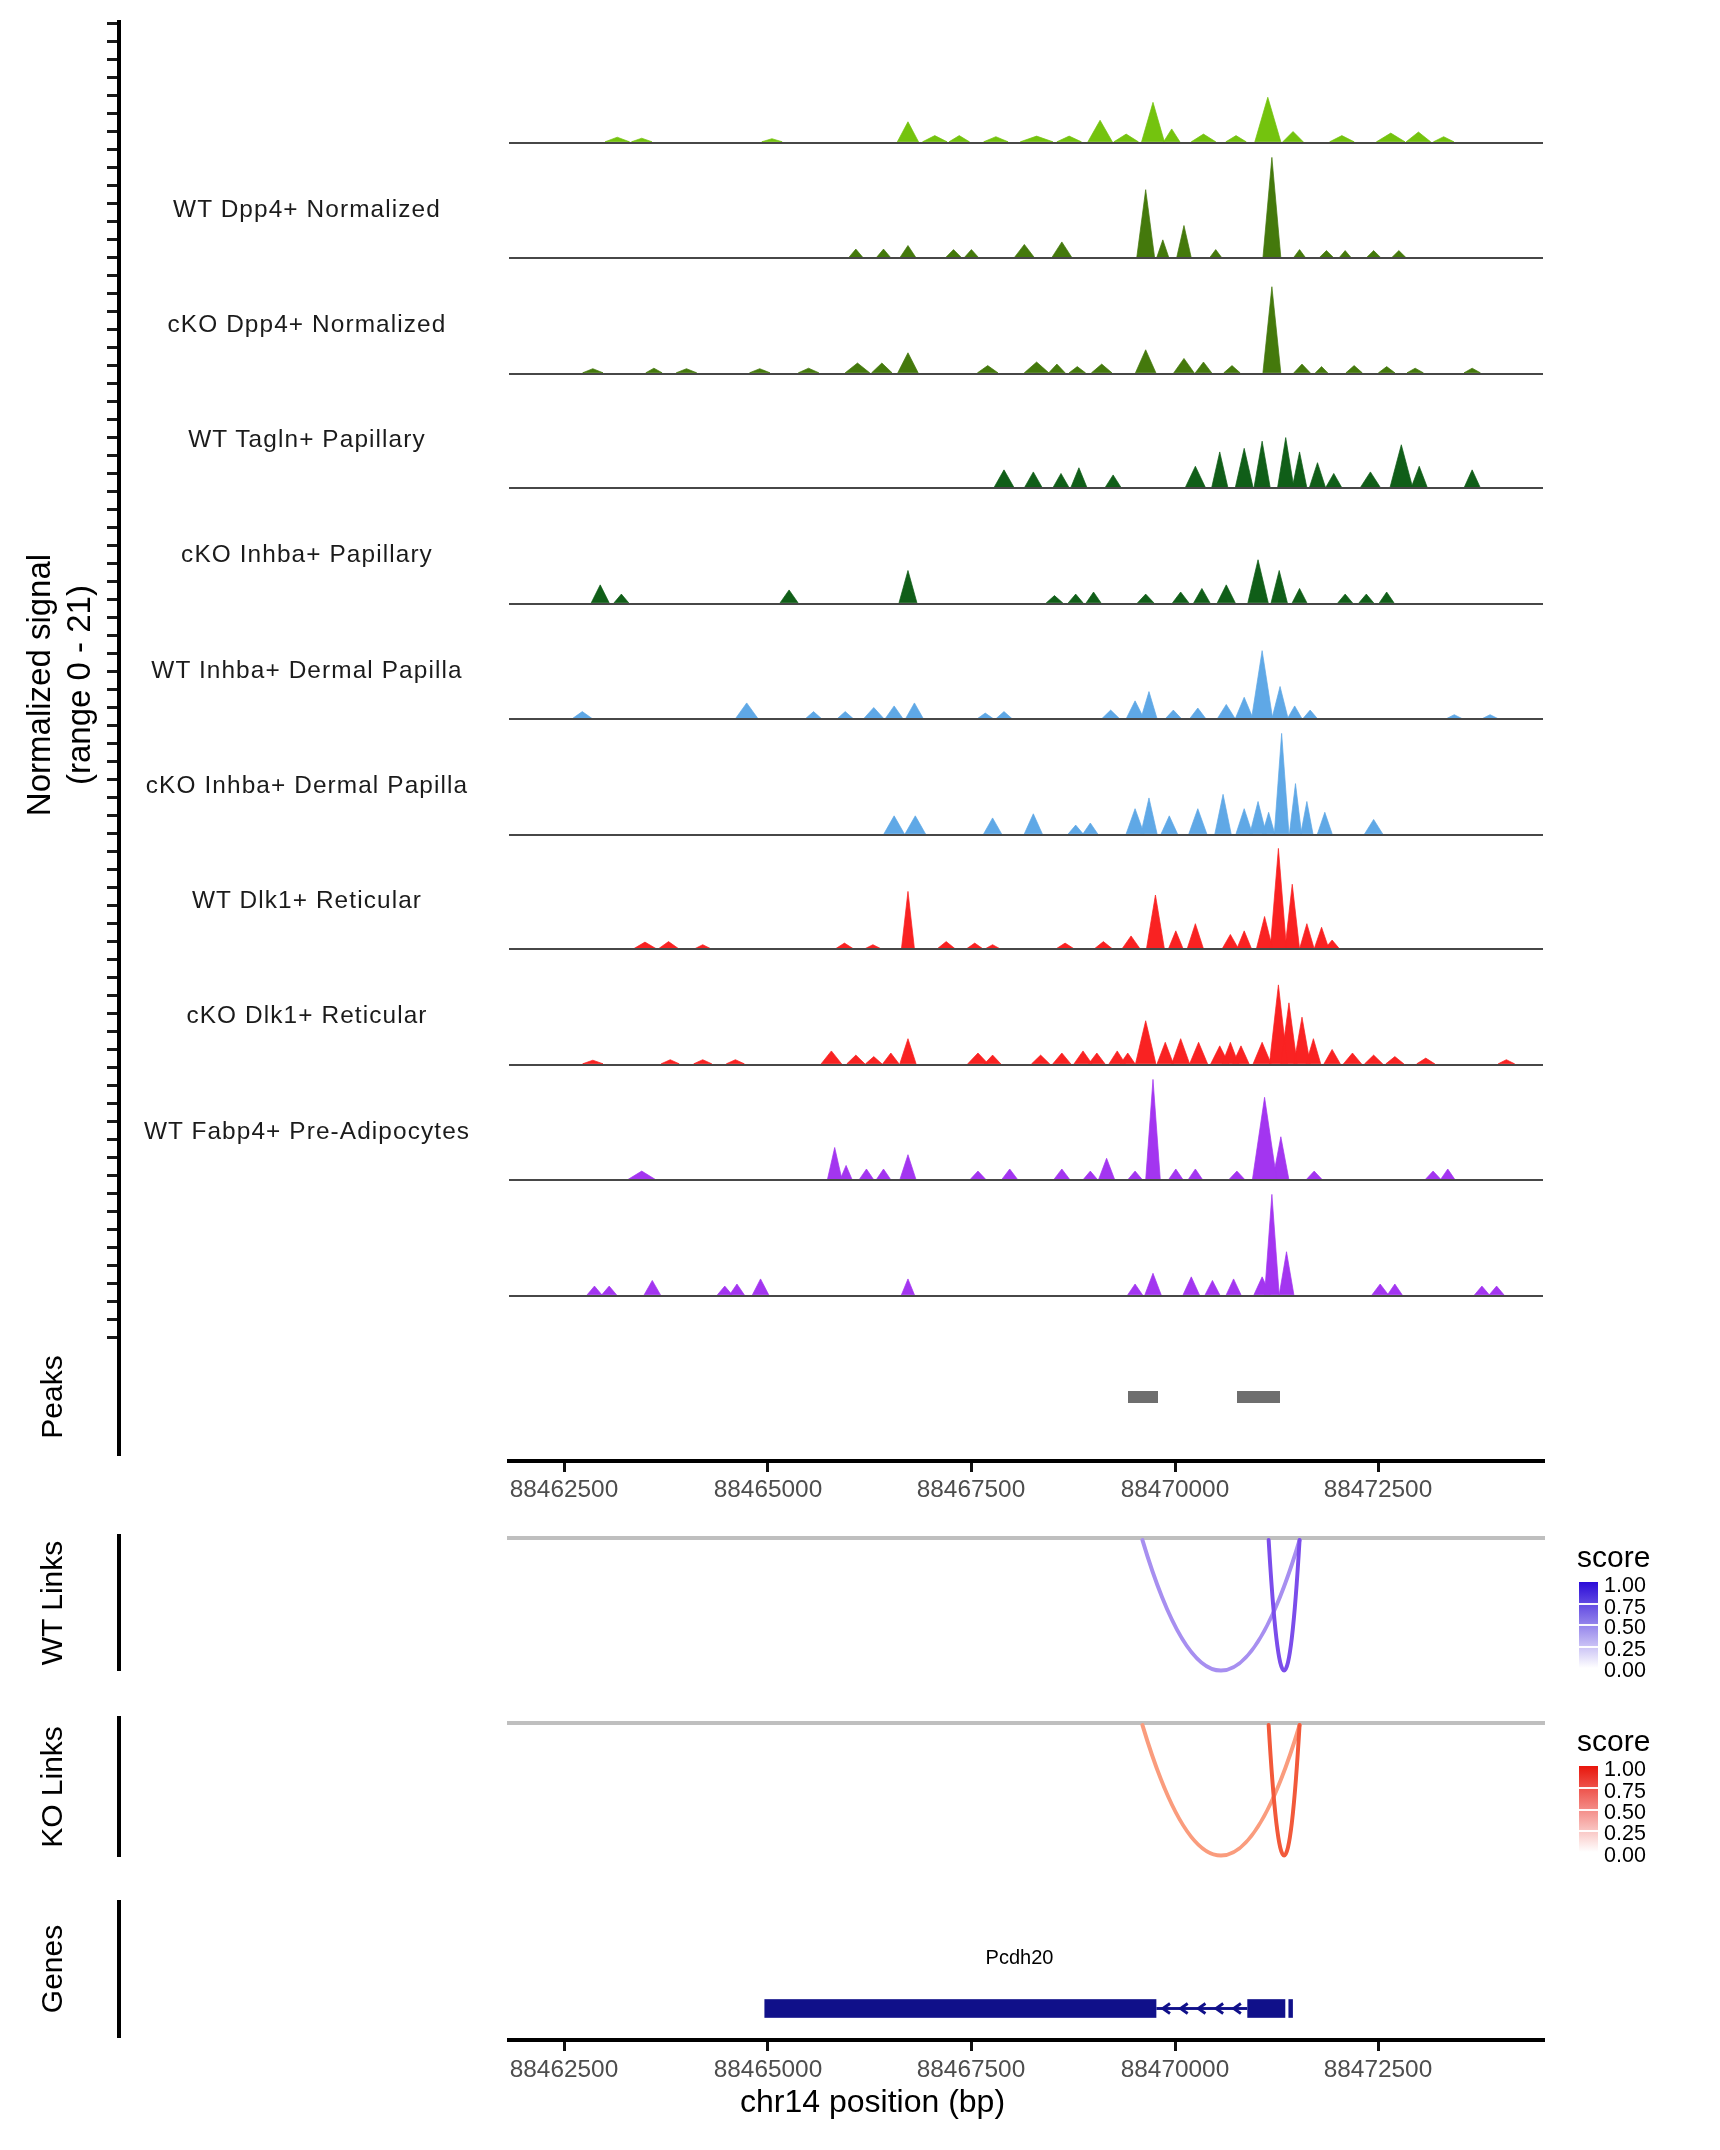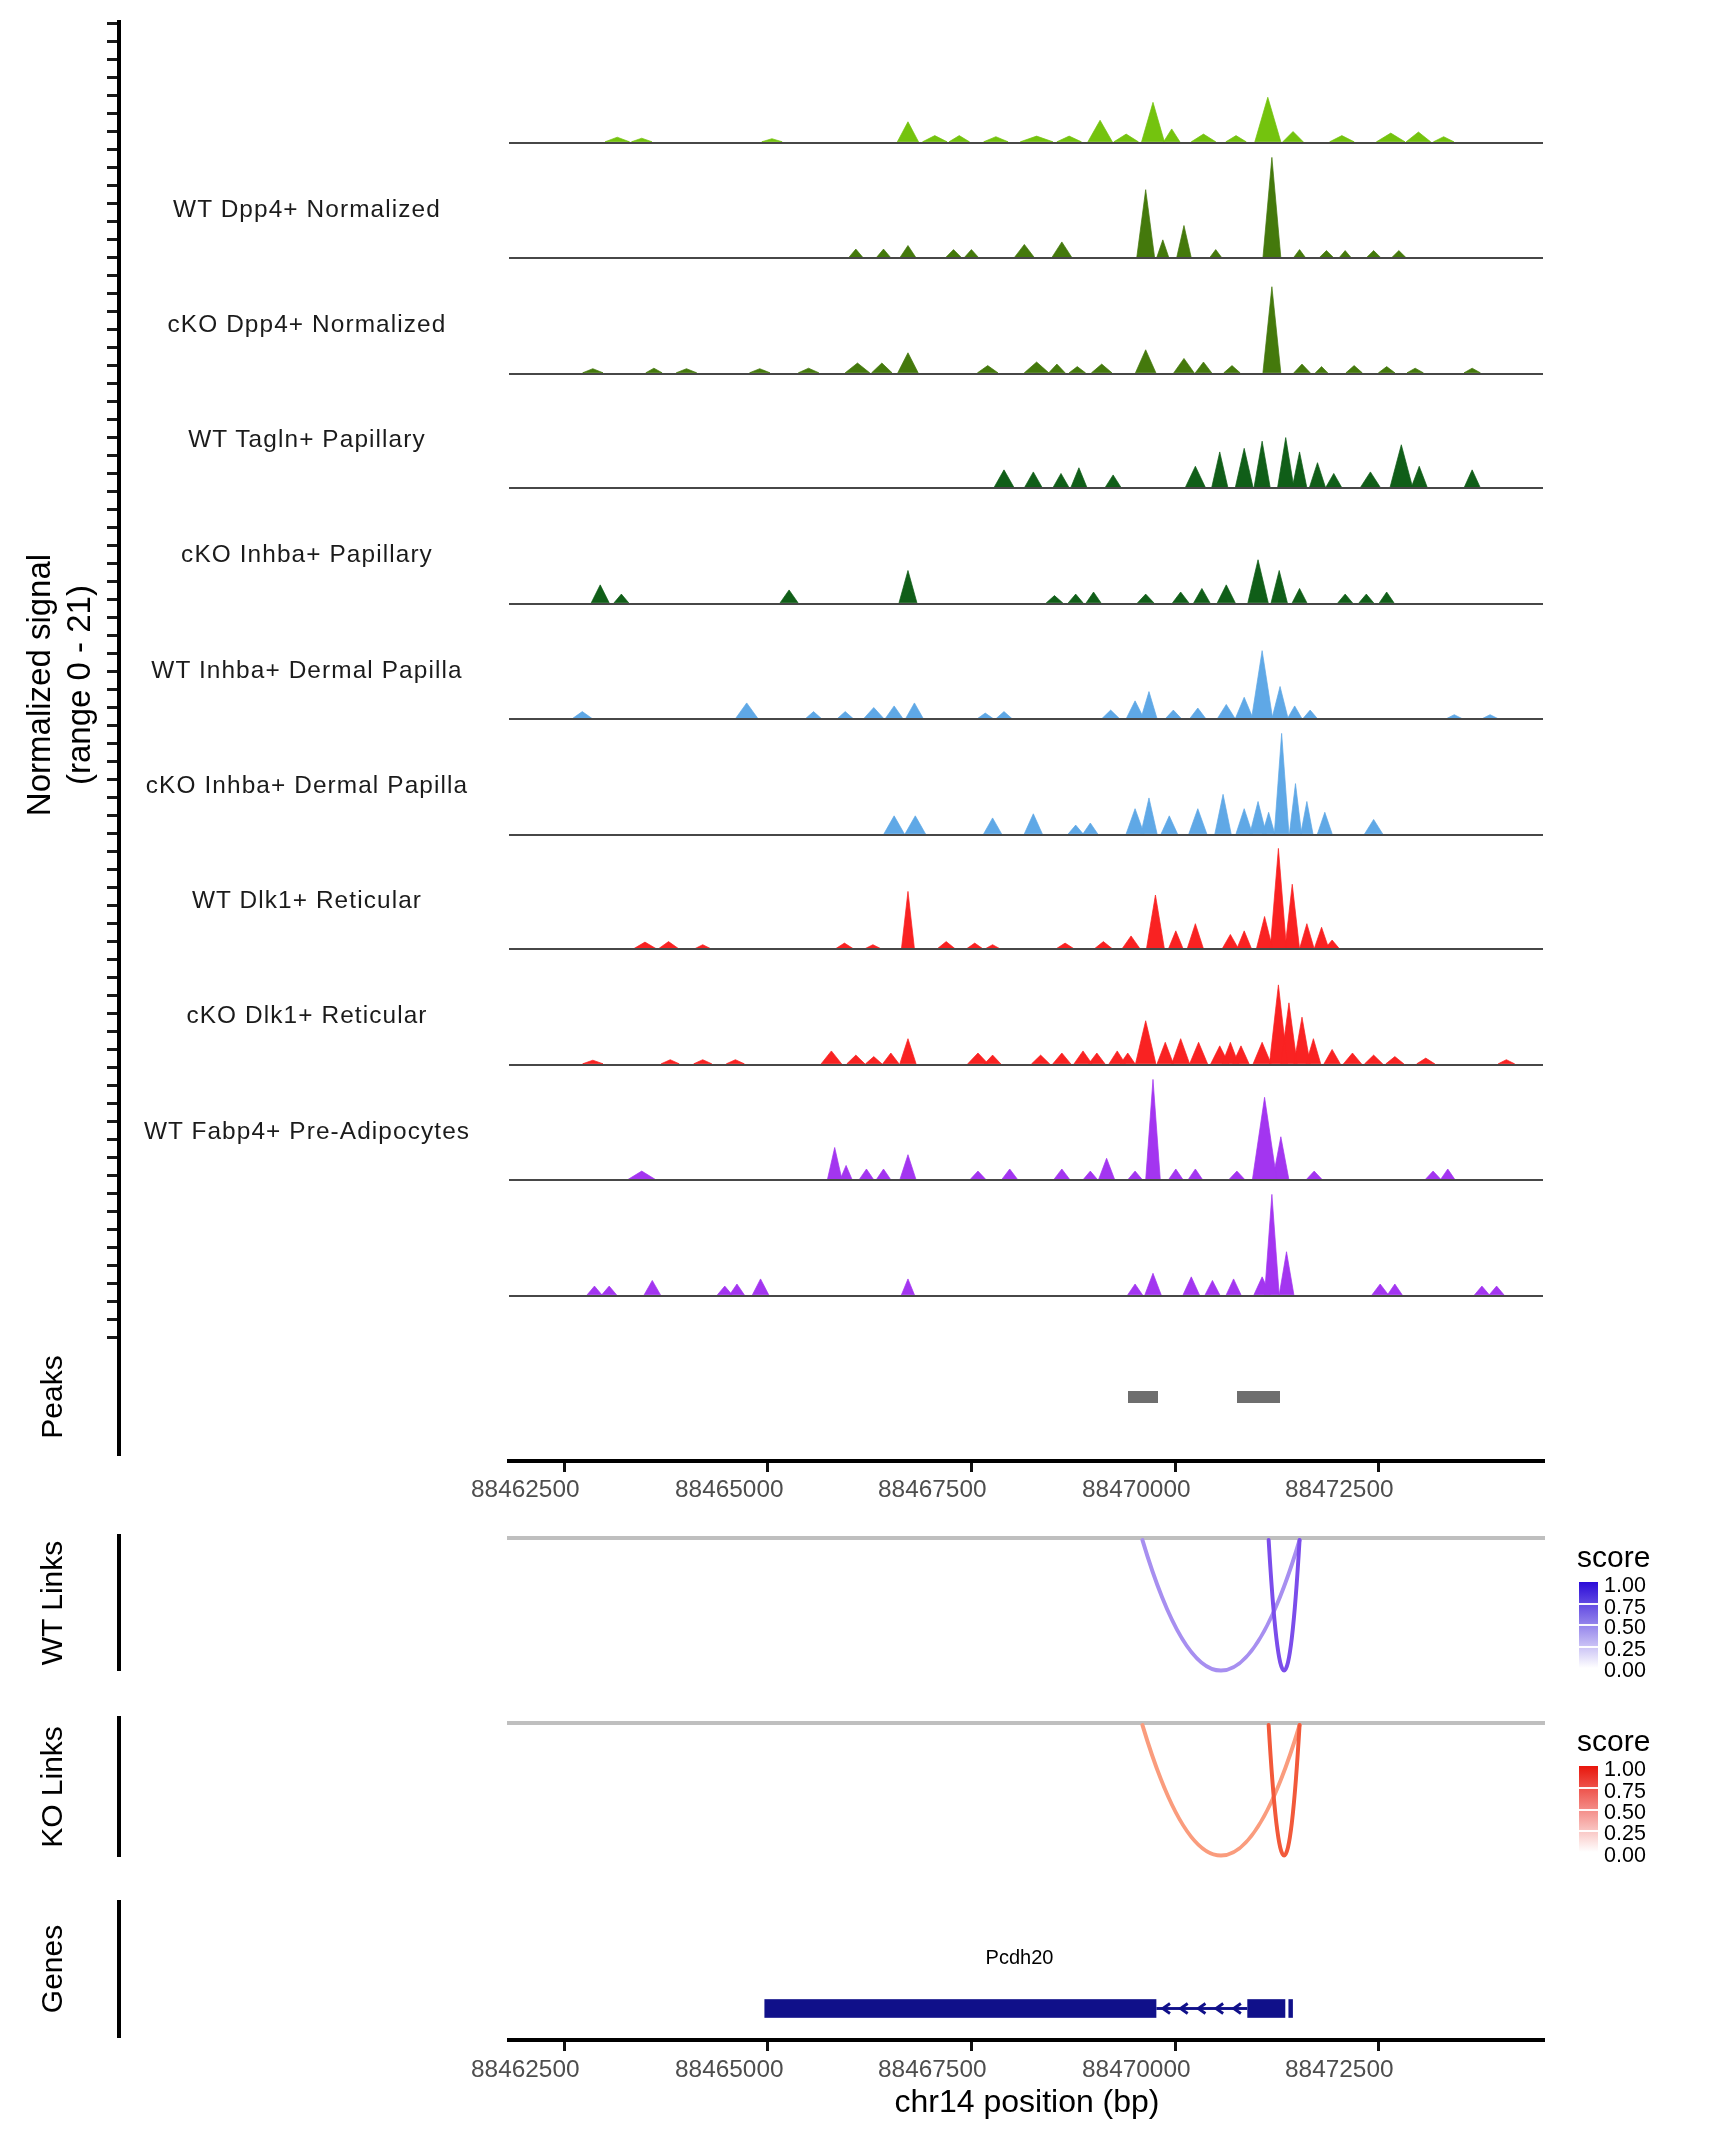--- a/index.html
+++ b/index.html
@@ -3,21 +3,21 @@
 <meta charset="utf-8">
 <style>
   html,body{margin:0;padding:0;background:#fff;}
   #fig{position:relative;width:1721px;height:2151px;background:#fff;overflow:hidden;
        font-family:"Liberation Sans","DejaVu Sans",sans-serif;}
   .bracket{position:absolute;left:117px;width:3.6px;background:#000;}
   .rot{position:absolute;transform:translate(-50%,-50%) rotate(-90deg);white-space:nowrap;
        color:#000;text-align:center;}
   .tracklabel{position:absolute;left:74px;width:466px;height:32px;line-height:32px;
        text-align:center;font-size:24.4px;color:#1b1b1b;letter-spacing:1.1px;}
-  .xticklabel{position:absolute;width:186px;text-align:left;font-size:24.4px;color:#4d4d4d;}
+  .xticklabel{position:absolute;width:186px;text-align:center;font-size:24.4px;color:#4d4d4d;}
   .axisline{position:absolute;left:507px;width:1038px;height:4.3px;background:#000;}
   .grayline{position:absolute;left:507px;width:1038px;height:4.3px;background:#bfbfbf;}
   .legtitle{position:absolute;left:1577px;width:143px;font-size:30px;color:#000;}
   .legbar{position:absolute;left:1579px;width:18.6px;height:86px;}
   .legtick{position:absolute;left:1604px;width:79px;height:21.5px;line-height:21.5px;
        font-size:21.5px;color:#000;}
   .legdash{position:absolute;left:1579px;width:18.6px;height:2.2px;background:rgba(255,255,255,.95);}
   .genelabel{position:absolute;left:948px;top:1946px;width:143px;text-align:center;
        font-size:20px;color:#000;}
   .tickstrip{position:absolute;left:107px;top:21.5px;width:10px;height:1331px;
@@ -86,21 +86,21 @@
   <div class="bracket" style="top:1900px;height:138px;"></div>
   <div class="rot" style="left:52px;top:1969px;font-size:30px;">Genes</div>
   <div class="genelabel">Pcdh20</div>
 
   <div class="axisline" style="top:2038px;"></div>
   <div class="xticklabel" style="left:471px;top:2055px;">88462500</div>
   <div class="xticklabel" style="left:675px;top:2055px;">88465000</div>
   <div class="xticklabel" style="left:878px;top:2055px;">88467500</div>
   <div class="xticklabel" style="left:1082px;top:2055px;">88470000</div>
   <div class="xticklabel" style="left:1285px;top:2055px;">88472500</div>
-  <div style="position:absolute;left:740px;top:2083px;width:574px;text-align:center;font-size:32px;color:#000;">chr14 position (bp)</div>
+  <div style="position:absolute;left:740px;top:2083px;width:574px;text-align:left;font-size:32px;color:#000;">chr14 position (bp)</div>
 
 <svg width="1034" height="108" viewBox="0 0 1442 150" style="position: absolute; left: 509px; top: 34px; overflow: visible;">
       <path d="M134.0,150 L151.0,143.6 L168.0,150 Z M170.9,150 L185.1,145.0 L199.3,150 Z M352.6,150 L366.7,145.7 L380.9,150 Z M541.6,150 L556.4,122.1 L571.1,150 Z M576.8,150 L593.8,141.4 L610.9,150 Z M613.7,150 L627.9,141.4 L642.1,150 Z M662.0,150 L679.0,142.9 L696.0,150 Z M713.1,150 L735.8,142.1 L758.5,150 Z M764.1,150 L781.2,142.1 L798.2,150 Z M807.3,150 L824.3,120.0 L841.4,150 Z M843.6,150 L860.7,139.3 L877.7,150 Z M882.2,150 L898.1,95.0 L914.0,150 Z M912.9,150 L924.2,132.1 L935.6,150 Z M951.5,150 L968.5,139.3 L985.6,150 Z M999.7,150 L1013.9,141.4 L1028.1,150 Z M1040.1,150 L1058.2,87.9 L1076.4,150 Z M1079.2,150 L1093.4,135.7 L1107.6,150 Z M1144.5,150 L1161.5,141.4 L1178.6,150 Z M1209.8,150 L1229.7,137.9 L1249.5,150 Z M1251.2,150 L1268.3,136.4 L1285.3,150 Z M1289.3,150 L1303.5,142.9 L1317.7,150 Z " fill="#74C30E" stroke="#74C30E" stroke-width="1"></path>
     </svg>
     <div style="left: 509px; top: 142px; width: 1034px; height: 2.2px; background: rgb(71, 71, 71); position: absolute;"></div>
     <svg width="1034" height="108" viewBox="0 0 1442 150" style="position: absolute; left: 509px; top: 150px; overflow: visible;">
       <path d="M473.5,150 L483.7,137.9 L493.9,150 Z M512.1,150 L522.3,137.9 L532.5,150 Z M545.0,150 L556.4,132.9 L567.7,150 Z M608.6,150 L619.9,138.6 L631.3,150 Z M634.7,150 L644.9,138.6 L655.1,150 Z M704.5,150 L718.7,131.4 L732.9,150 Z M756.8,150 L771.0,127.9 L785.2,150 Z M875.4,150 L887.9,55.0 L900.4,150 Z M903.2,150 L911.8,125.0 L920.3,150 Z M931.1,150 L941.3,105.0 L951.5,150 Z M977.0,150 L985.6,138.6 L994.1,150 Z M1051.4,150 L1063.9,10.0 L1076.4,150 Z M1094.0,150 L1102.5,138.6 L1111.0,150 Z M1129.8,150 L1140.0,140.0 L1150.2,150 Z M1157.6,150 L1166.1,140.0 L1174.6,150 Z M1195.6,150 L1205.8,140.0 L1216.0,150 Z M1230.8,150 L1241.0,140.0 L1251.2,150 Z " fill="#44790C" stroke="#44790C" stroke-width="1"></path>
     </svg>
     <div style="left: 509px; top: 257px; width: 1034px; height: 2.2px; background: rgb(71, 71, 71); position: absolute;"></div>
     <svg width="1034" height="108" viewBox="0 0 1442 150" style="position: absolute; left: 509px; top: 265px; overflow: visible;">

